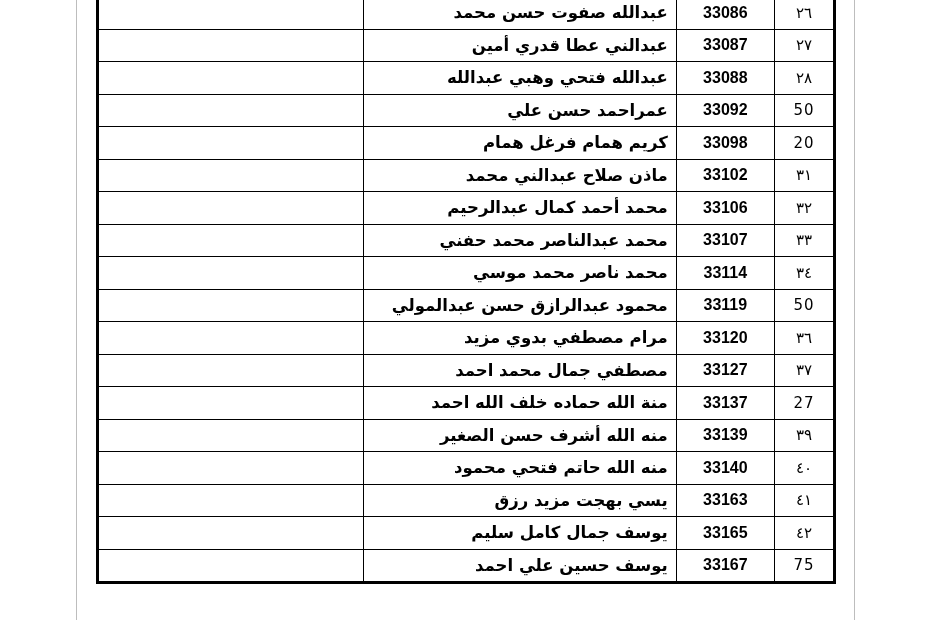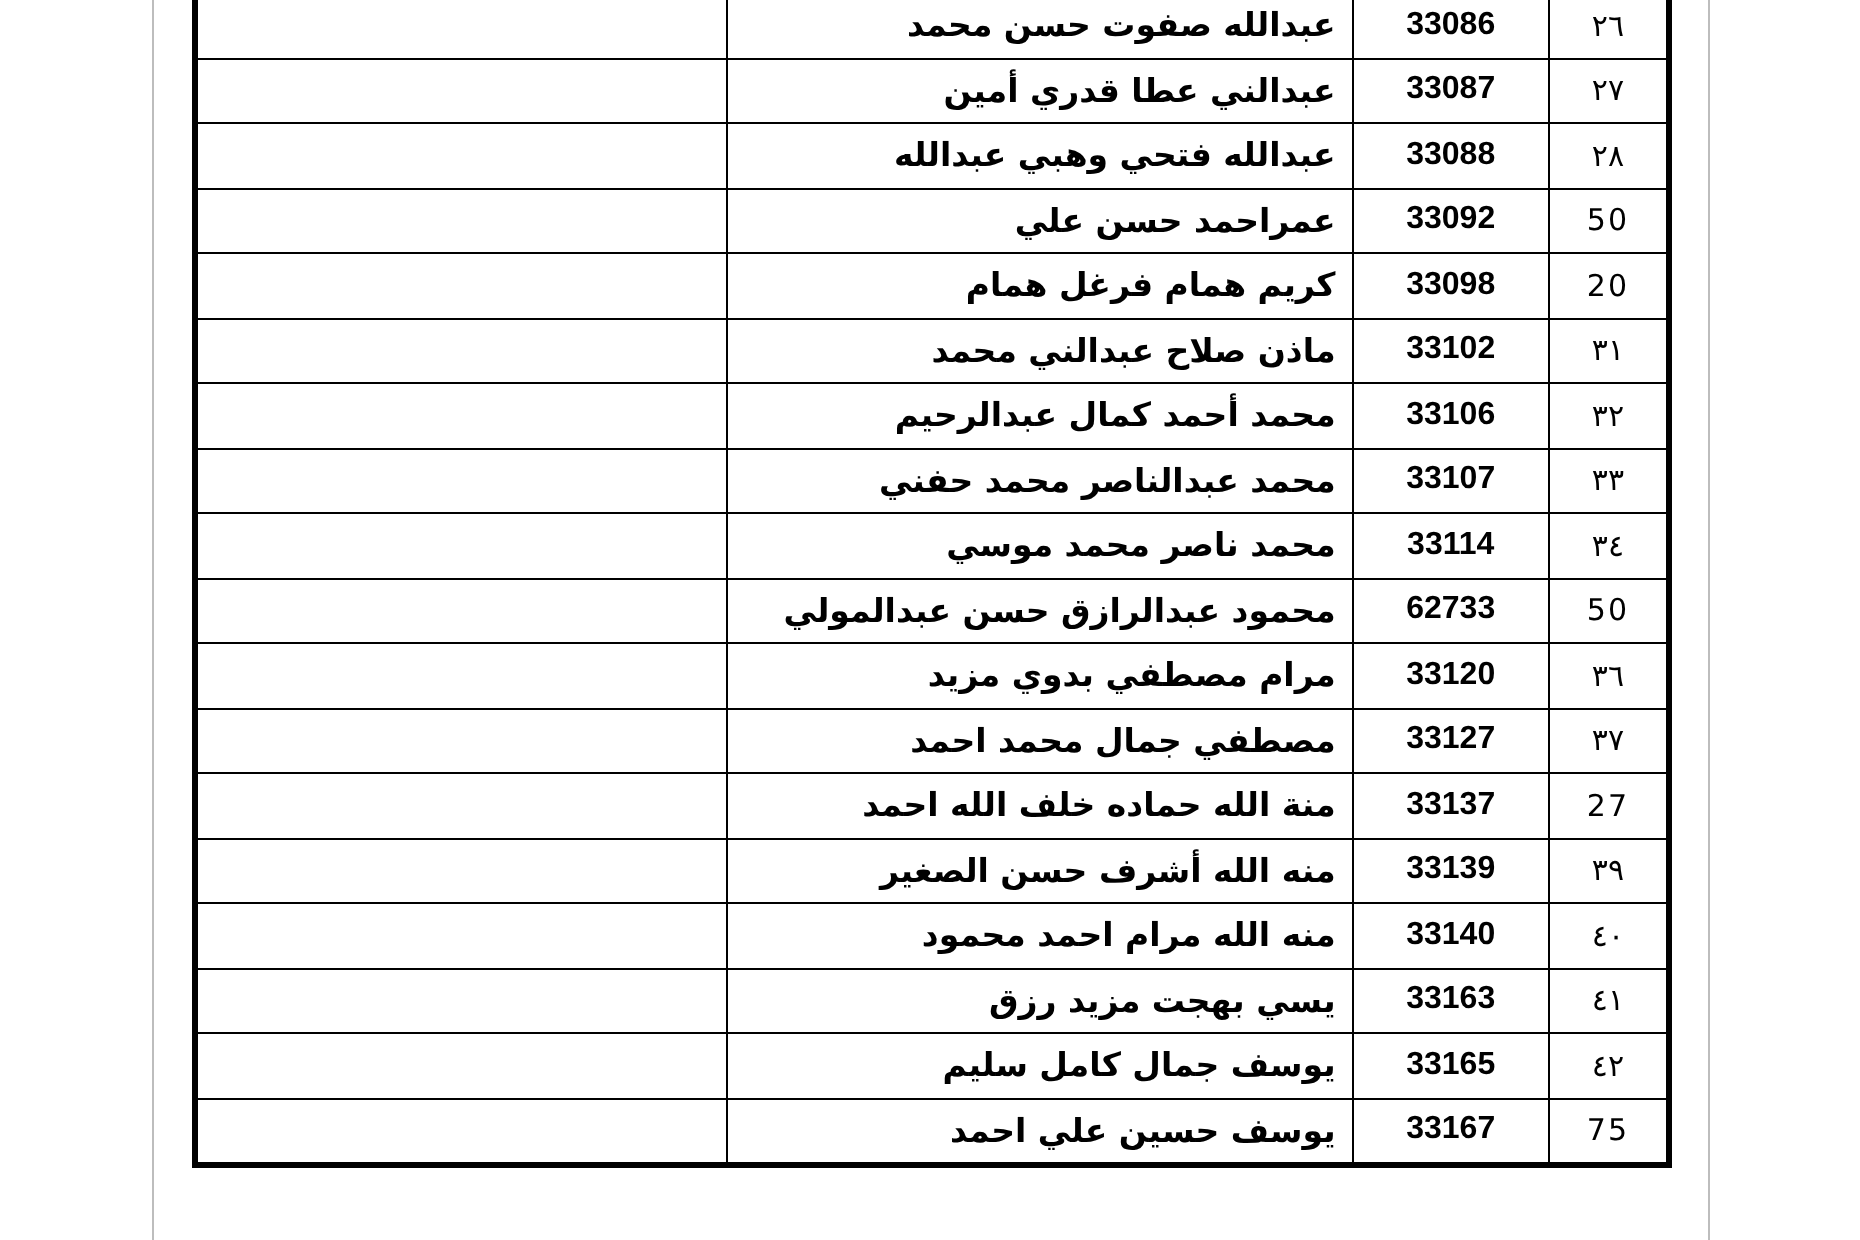--- a/index.html
+++ b/index.html
@@ -151,21 +151,21 @@
           <td class="blank"></td>
         </tr>
         <tr>
           <td class="num">٣٤</td>
           <td class="code">33114</td>
           <td class="name">محمد ناصر محمد موسي</td>
           <td class="blank"></td>
         </tr>
         <tr>
           <td class="num">50</td>
-          <td class="code">62733</td>
+          <td class="code">33119</td>
           <td class="name">محمود عبدالرازق حسن عبدالمولي</td>
           <td class="blank"></td>
         </tr>
         <tr>
           <td class="num">٣٦</td>
           <td class="code">33120</td>
           <td class="name">مرام مصطفي بدوي مزيد</td>
           <td class="blank"></td>
         </tr>
         <tr>
@@ -182,21 +182,21 @@
         </tr>
         <tr>
           <td class="num">٣٩</td>
           <td class="code">33139</td>
           <td class="name">منه الله أشرف حسن الصغير</td>
           <td class="blank"></td>
         </tr>
         <tr>
           <td class="num">٤٠</td>
           <td class="code">33140</td>
-          <td class="name">منه الله مرام احمد محمود</td>
+          <td class="name">منه الله حاتم فتحي محمود</td>
           <td class="blank"></td>
         </tr>
         <tr>
           <td class="num">٤١</td>
           <td class="code">33163</td>
           <td class="name">يسي بهجت مزيد رزق</td>
           <td class="blank"></td>
         </tr>
         <tr>
           <td class="num">٤٢</td>

